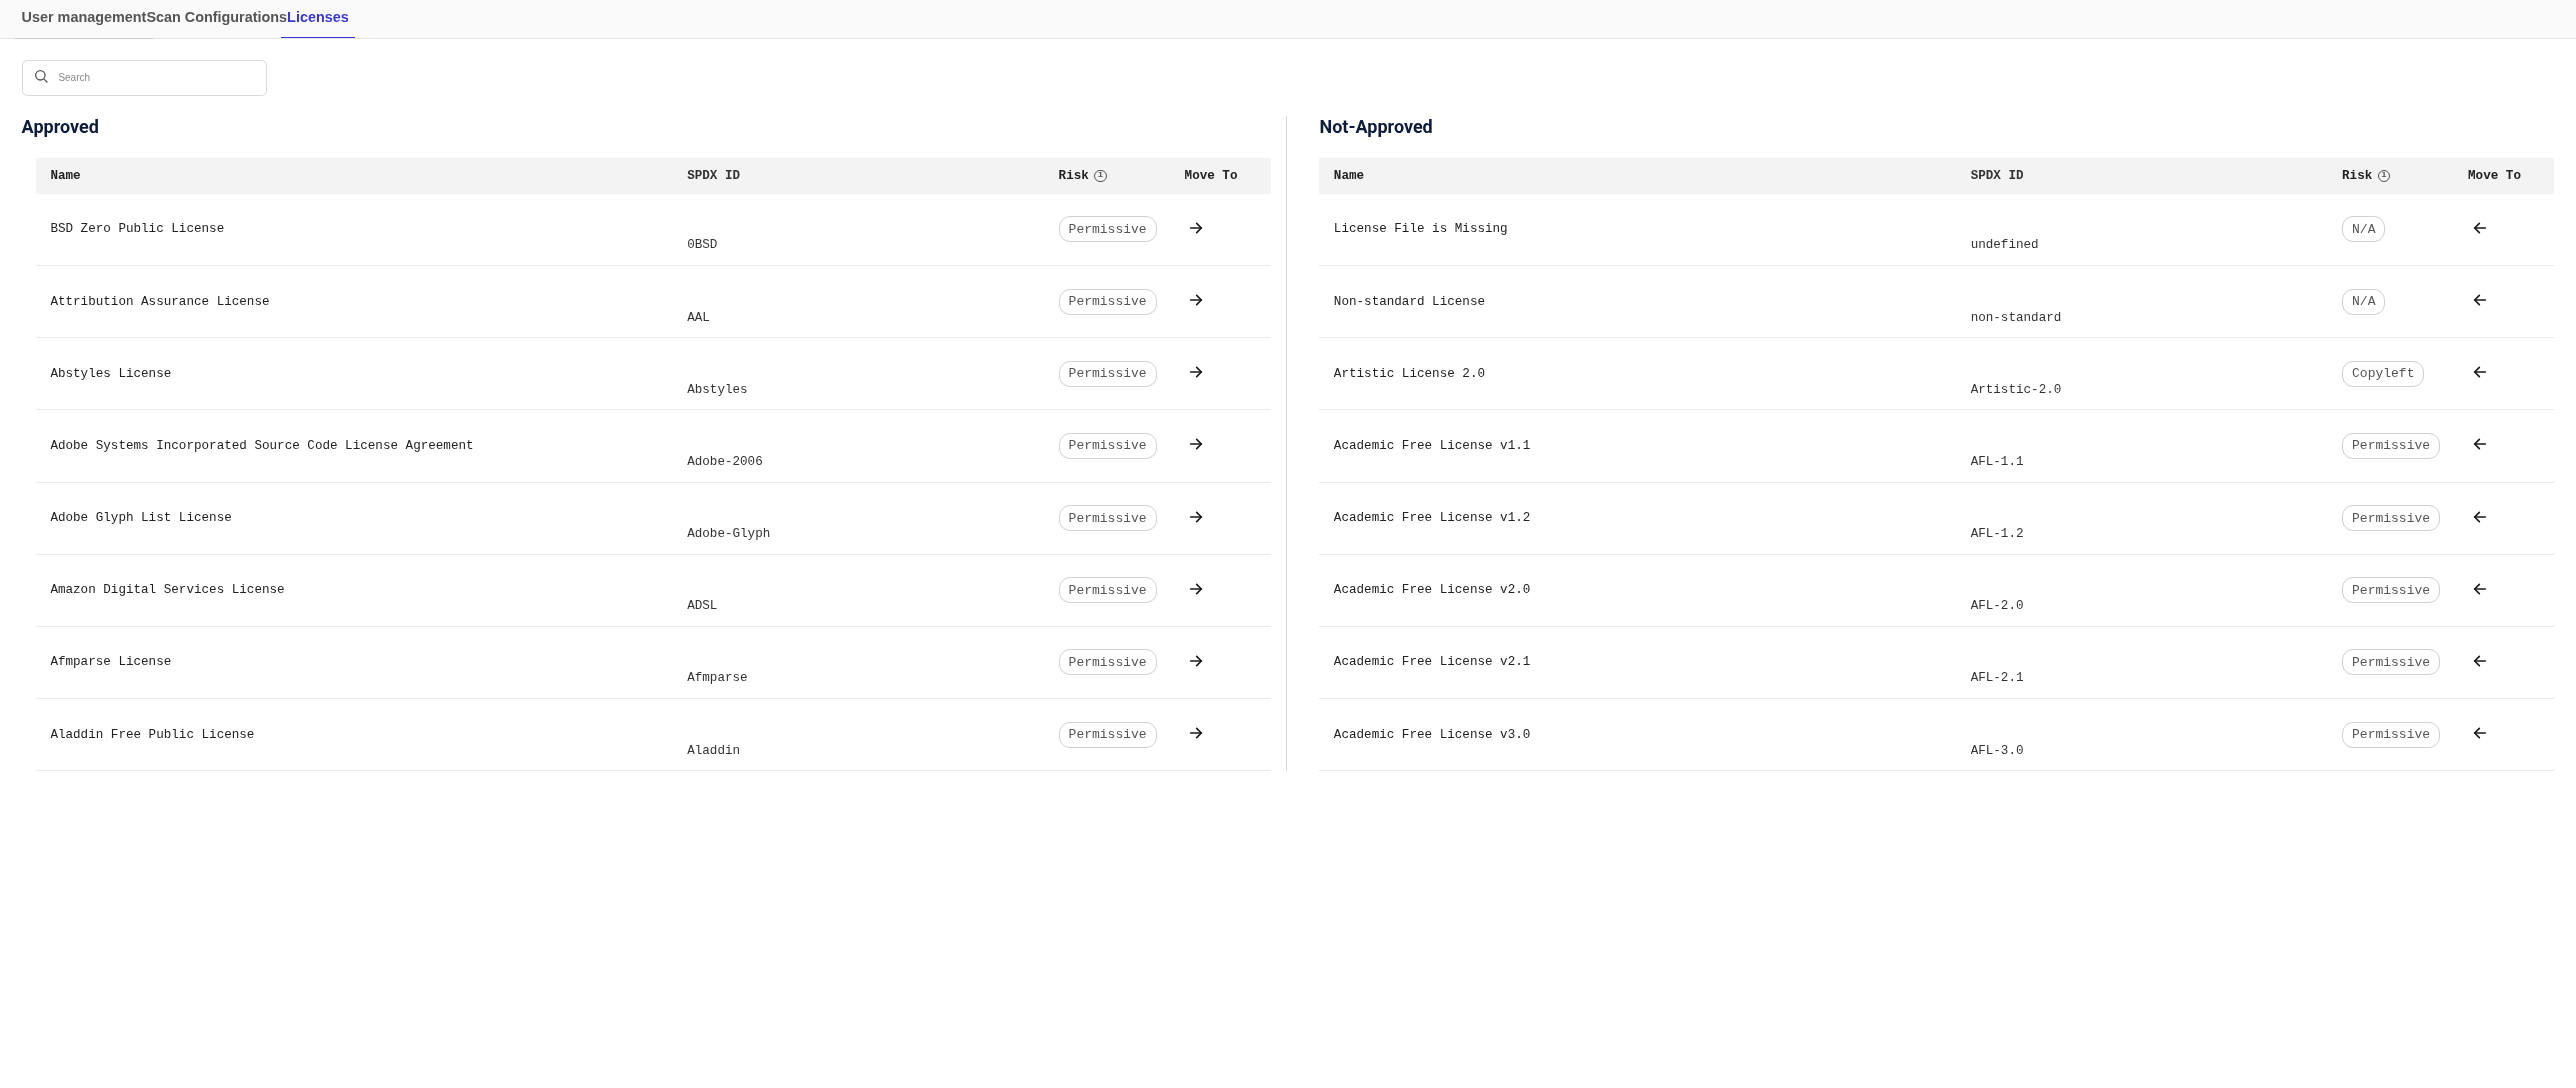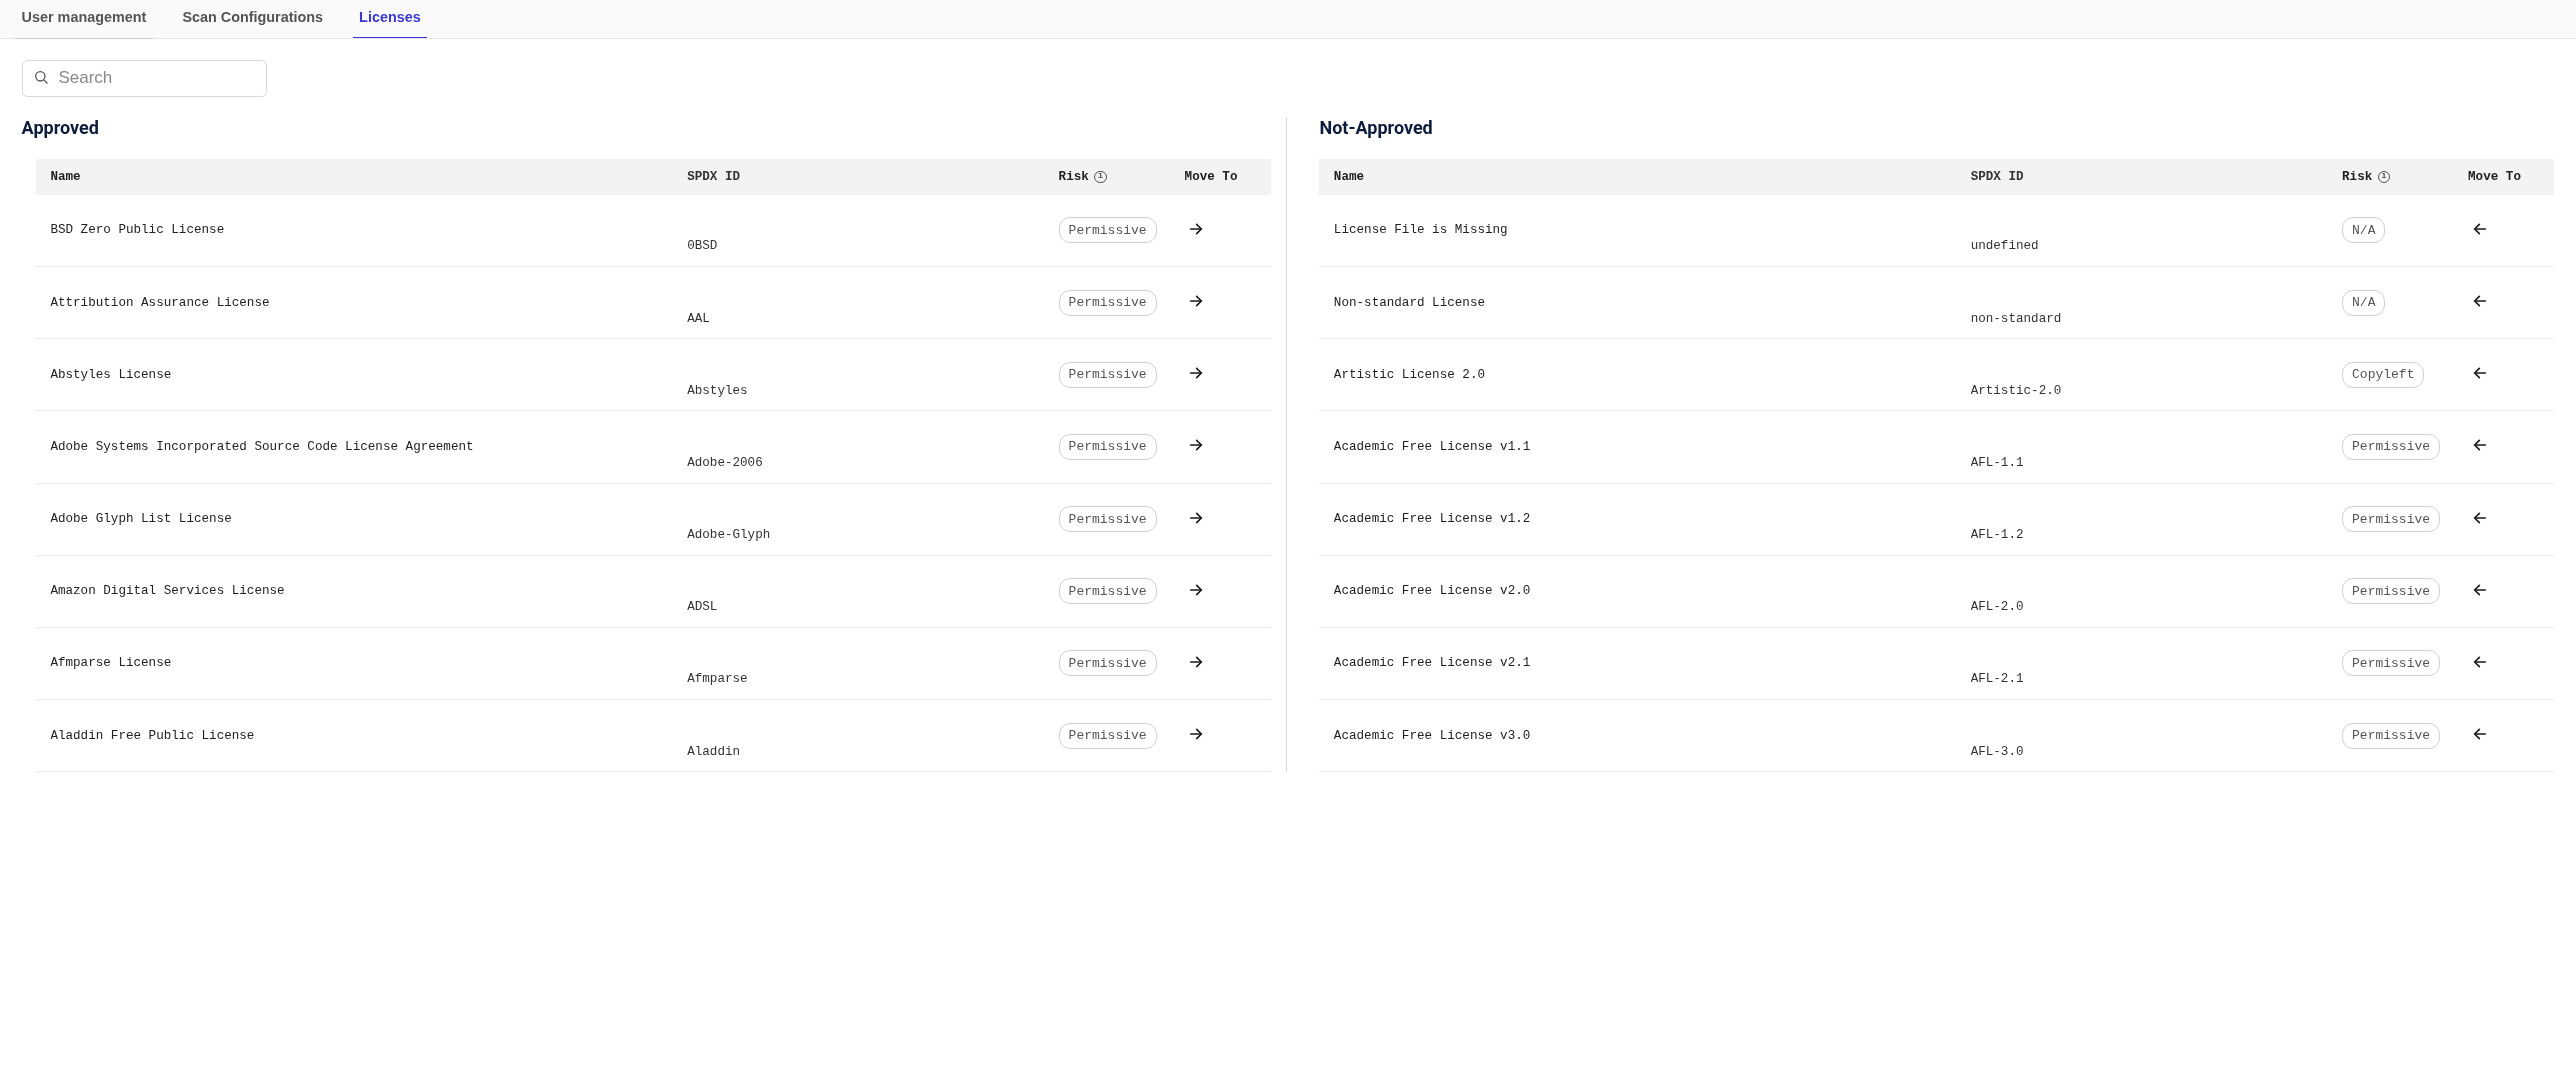--- a/index.html
+++ b/index.html
@@ -12,21 +12,20 @@
       background: #fff;
       color: #1a1a2e;
       font-size: 12.6px;
     }
     .page-wrapper {
       width: 100%;
       min-height: 100vh;
     }
     .tabs-bar {
       display: flex;
-      gap: 36px;
       padding: 0 21.6px;
       border-bottom: 0.9px solid #e6e6e6;
       background: #fafafa;
     }
     .tab {
       font-size: 14.4px;
       font-weight: 600;
       color: #555;
       padding: 9px 0 12.6px;
       cursor: pointer;
@@ -70,21 +69,21 @@
     }
     .search-box svg {
       width: 16px;
       height: 16px;
       margin-right: 9px;
       stroke: #555;
     }
     .search-box input {
       border: none;
       outline: none;
-      font-size: 17px;
+      font-size: 10px;
       color: #555;
       width: 100%;
       background: transparent;
     }
     .search-box input::placeholder {
       color: #888;
     }
     .columns {
       display: flex;
       gap: 0;

